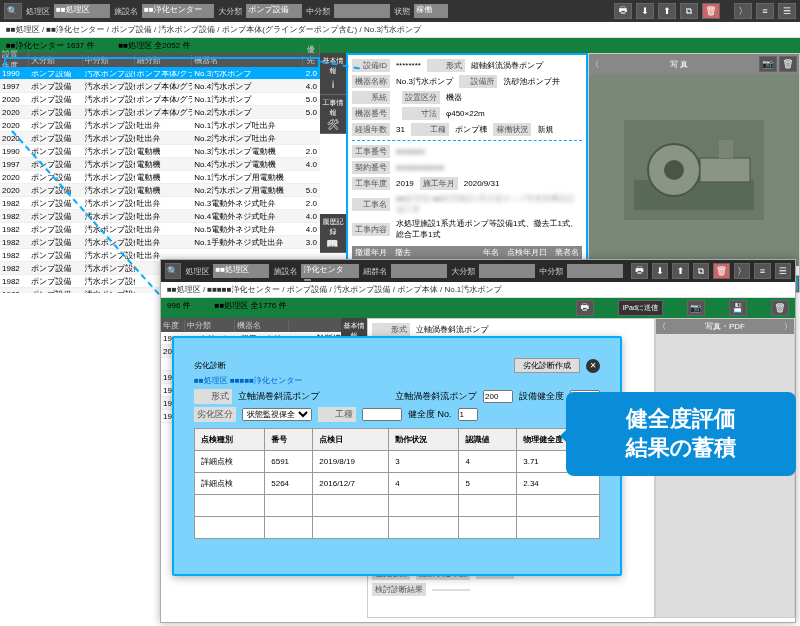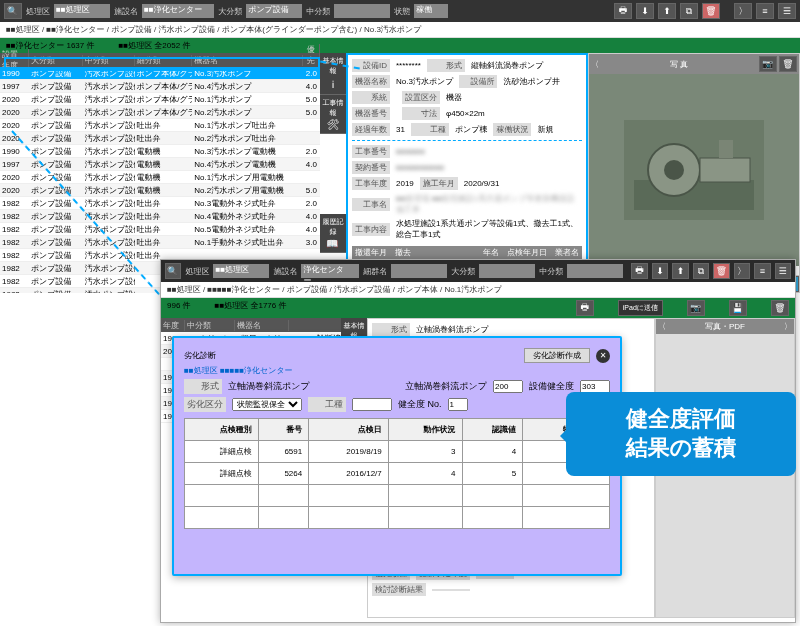--- a/index.html
+++ b/index.html
@@ -27,25 +27,25 @@
 .field-label{background:#ddd;padding:1px 3px;min-width:38px;text-align:right;color:#555}
 .photo-panel{width:212px;background:#fff;border:1px solid #ccc;display:flex;flex-direction:column}
 .photo-header{background:#888;color:#fff;text-align:center;font-size:8px;padding:2px;display:flex;justify-content:space-between;align-items:center}
 .photo-img{flex:1;background:#7a8878;display:flex;align-items:center;justify-content:center;position:relative}
 .tabs{display:flex;flex-direction:column;width:26px}
 .tab{background:#444;color:#fff;font-size:7px;writing-mode:horizontal-tb;text-align:center;padding:3px 1px;border-bottom:1px solid #666;display:flex;flex-direction:column;align-items:center;gap:1px}
 .tab .icon{font-size:10px}
 
 .window2{position:absolute;left:160px;top:259px;width:636px;height:364px;background:#fff;box-shadow:0 0 8px rgba(0,0,0,0.3);border:1px solid #aaa}
 
-.dialog{position:absolute;left:172px;top:336px;width:450px;height:240px;background:#c4b5fd;border:2px solid #0af;border-radius:2px;padding:10px;box-shadow:0 2px 8px rgba(0,0,0,0.3)}
+.dialog{position:absolute;left:172px;top:336px;width:450px;height:240px;background:#7dd3fc;border:2px solid #0af;border-radius:2px;padding:20px;box-shadow:0 2px 8px rgba(0,0,0,0.3)}
 .dialog-header{display:flex;justify-content:space-between;align-items:center;font-size:8px}
 .btn{background:#ddd;border:1px solid #999;padding:1px 8px;font-size:8px}
 .eval-table{width:100%;border-collapse:collapse;margin-top:6px;background:#fff;font-size:8px}
-.eval-table th,.eval-table td{border:1px solid #999;padding:4px 6px;text-align:right;height:22px}
+.eval-table th,.eval-table td{border:1px solid #999;padding:4px 6px;text-align:left;height:22px}
 .eval-table th{background:#f0f0f0}
 
 .callout{position:absolute;right:4px;top:392px;width:230px;height:84px;background:#0a8dd8;color:#fff;border-radius:8px;display:flex;align-items:center;justify-content:center;font-size:22px;font-weight:bold;line-height:1.3;text-align:center}
 .callout::before{content:"";position:absolute;left:-20px;top:30px;border:14px solid transparent;border-right-color:#0a8dd8}
 
 .hl1{position:absolute;left:4px;top:57px;width:316px;height:14px;border:2px solid #0af;pointer-events:none}
 .dash-line{position:absolute;border-top:2px dashed #0af;pointer-events:none}
 .blurred{filter:blur(2px);color:#aaa}
 svg.pump{width:140px;height:100px}
 </style>

